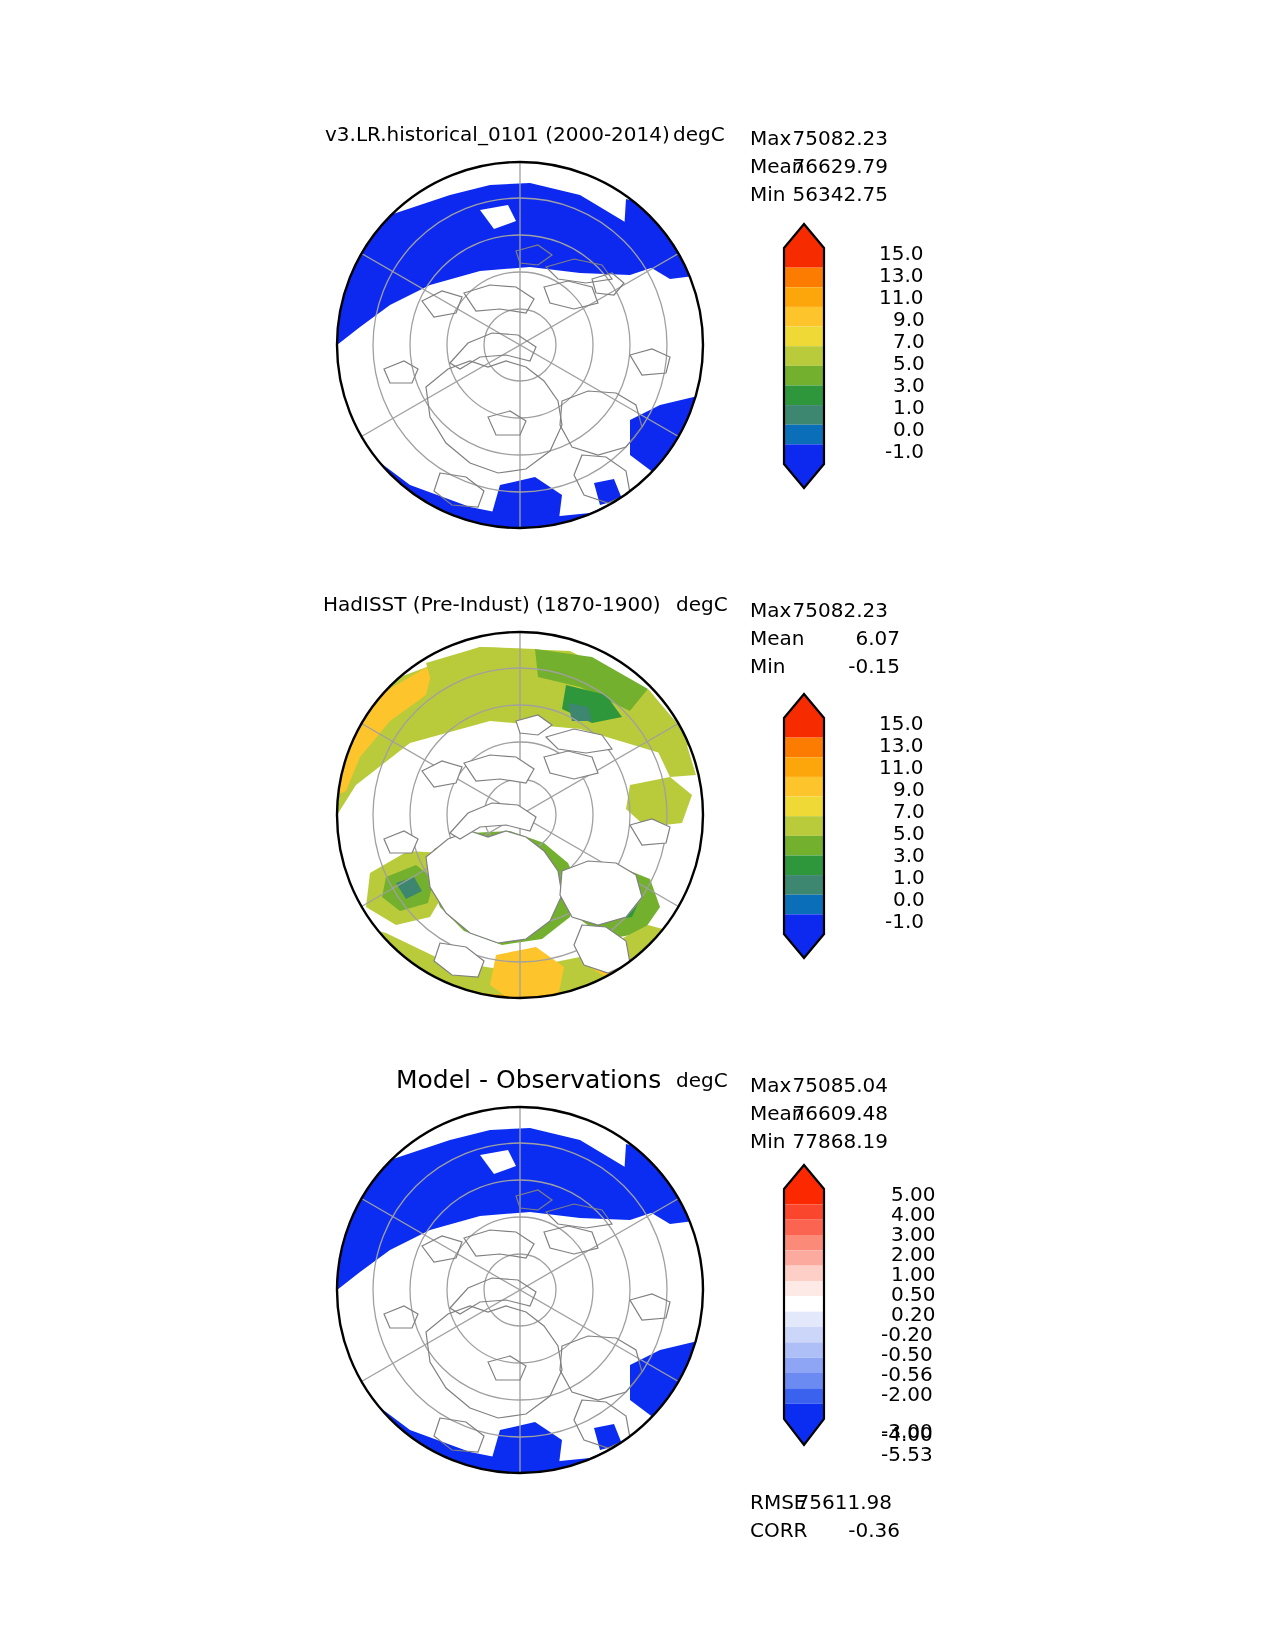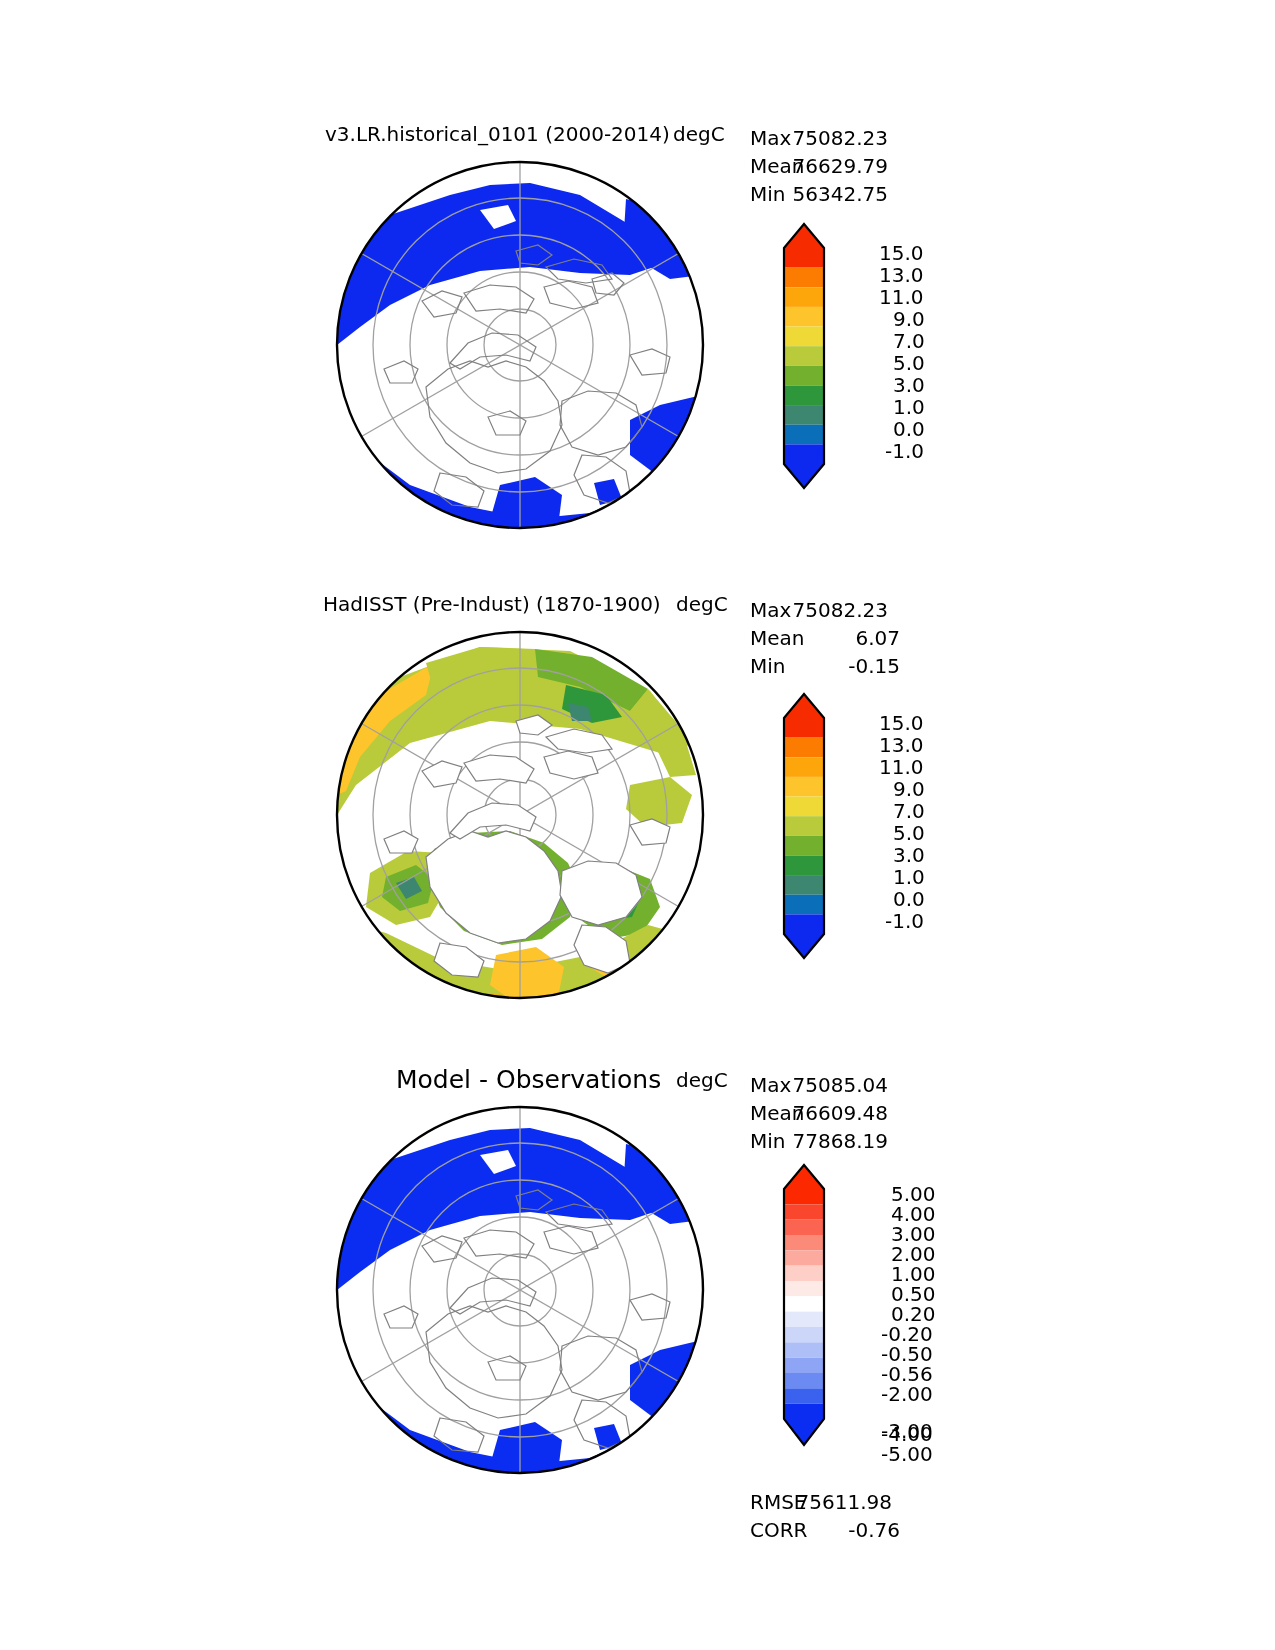--- a/index.html
+++ b/index.html
@@ -358,29 +358,29 @@
         <span style="top:81px;left:12px;">2.00</span>
         <span style="top:101px;left:12px;">1.00</span>
         <span style="top:121px;left:12px;">0.50</span>
         <span style="top:141px;left:12px;">0.20</span>
         <span style="top:161px;left:2px;">-0.20</span>
         <span style="top:181px;left:2px;">-0.50</span>
         <span style="top:201px;left:2px;">-0.56</span>
         <span style="top:221px;left:2px;">-2.00</span>
         <span style="top:258px;left:2px;">-3.00</span>
         <span style="top:261px;left:2px;">-4.00</span>
-        <span style="top:281px;left:2px;">-5.00</span>
+        <span style="top:281px;left:2px;">-5.53</span>
       </div>
     </div>
 
     <div class="bottom-stats" style="left:750px;top:545px;">
       <div class="row">
         <span class="lab">RMSE</span>
         <span class="val" style="left:22px;">75611.98</span>
       </div>
       <div class="row">
         <span class="lab">CORR</span>
-        <span class="val" style="left:30px;">-0.76</span>
+        <span class="val" style="left:30px;">-0.36</span>
       </div>
     </div>
   </div>
 
 </div>
 
 </body></html>

